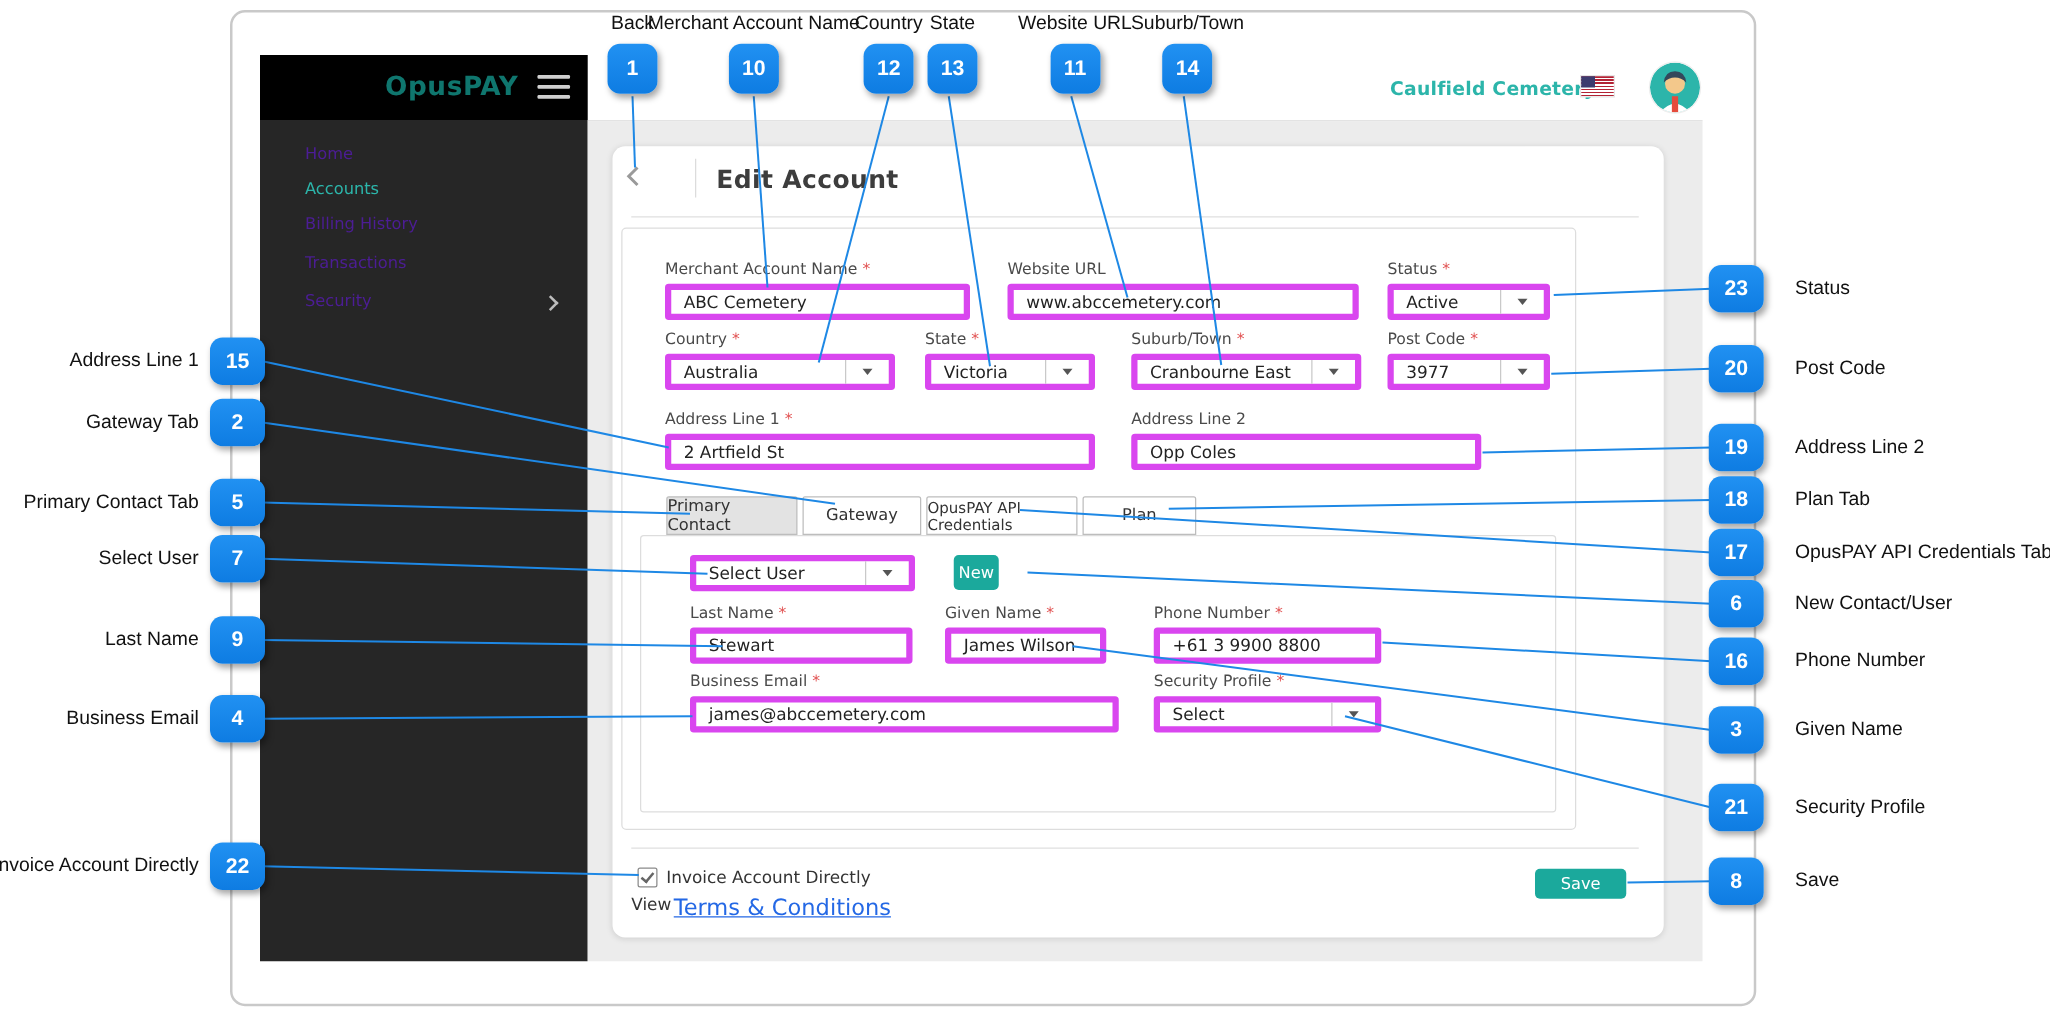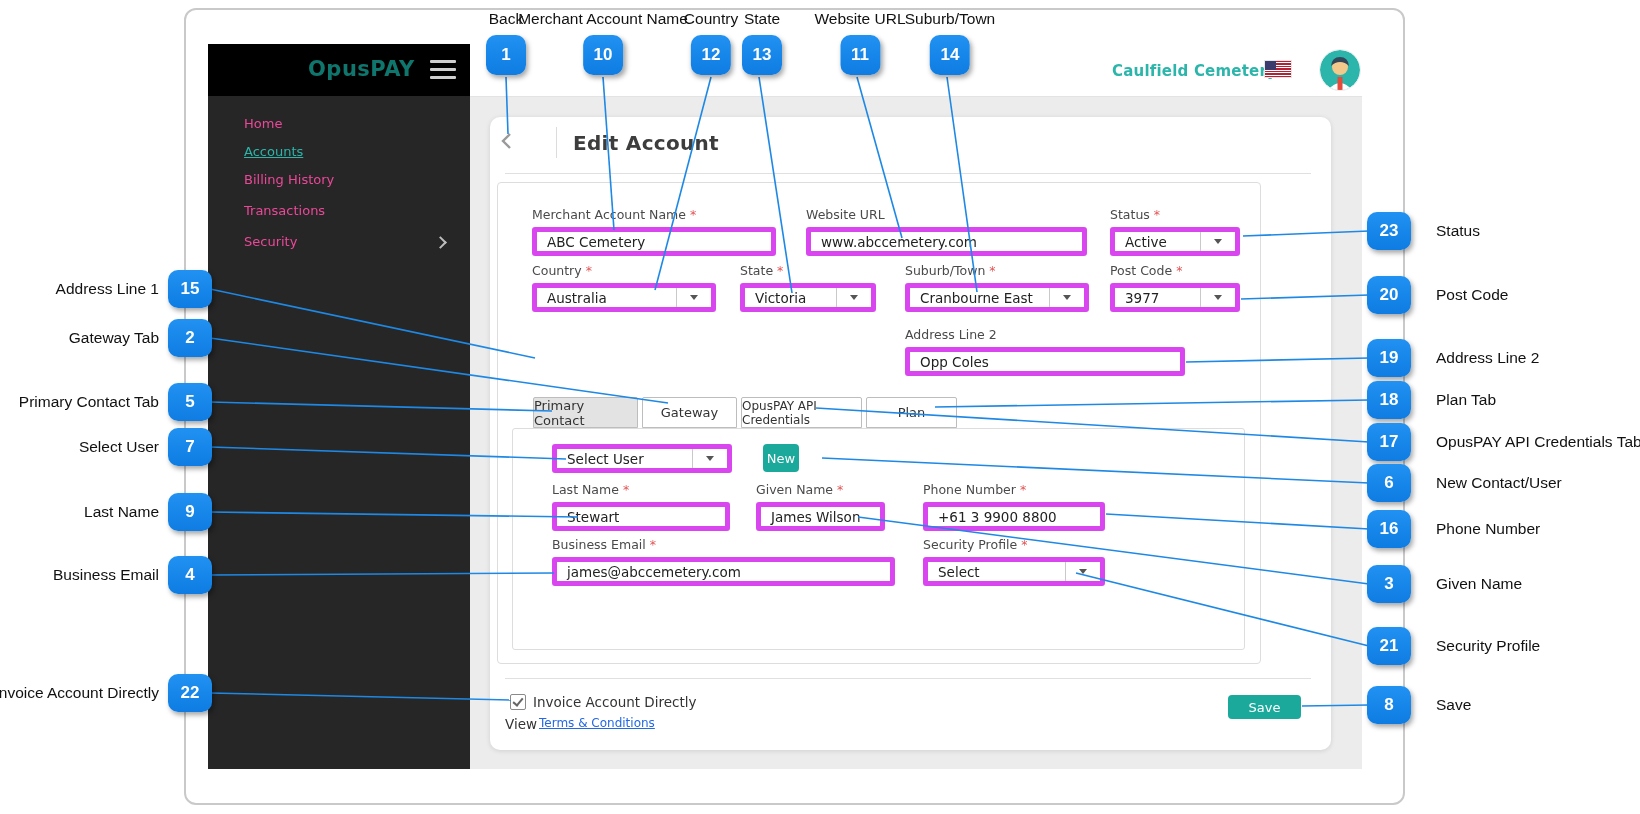--- a/index.html
+++ b/index.html
@@ -8,22 +8,22 @@
 
   
   #frame{left:184px;top:8px;width:1217px;height:793px;border:2px solid #c9c9c9;border-radius:12px;background:#fff;}
 
   
   #sidebar{left:208px;top:44px;width:262px;height:725px;background:#262626;}
   #logoblock{left:208px;top:44px;width:262px;height:52px;background:#000;}
   #brand{left:286px;top:57px;color:#0f766e;font-size:21px;font-weight:700;letter-spacing:.5px;margin-left:22px;}
   .hbar{width:26px;height:3px;background:#cfcfcf;margin-bottom:5px;border-radius:1px;}
   #hamburger{left:430px;top:60px;}
-  .nav-item{left:244px;width:200px;height:18px;color:#ec4899;font-size:13px;cursor:default;}
-  .nav-item.active{color:#2cb5aa;text-decoration:underline;}
+  .nav-item{left:244px;width:200px;height:18px;color:#4c1d95;font-size:13px;cursor:default;}
+  .nav-item.active{color:#2cb5aa;}
   .chev-right{width:7px;height:7px;border-right:2px solid #bdbdbd;border-top:2px solid #bdbdbd;transform:rotate(45deg);}
 
   #appheader{left:470px;top:44px;width:892px;height:52px;background:#fff;border-bottom:1px solid #e3e3e3;}
   #merchname{left:1112px;top:62px;color:#2cb5aa;font-size:15px;font-weight:700;letter-spacing:.2px;}
   #flag{left:1265px;top:61px;width:26px;height:16px;background:repeating-linear-gradient(180deg,#b22234 0 1.24px,#fff 1.24px 2.48px);box-shadow:0 0 0 1px #e6e6e6;}
   #flag .canton{position:absolute;left:0;top:0;width:11px;height:8.7px;background:#3c3b6e;}
   #avatar{left:1320px;top:50px;width:40px;height:40px;border-radius:50%;overflow:hidden;box-shadow:0 0 0 1px #eee;}
 
   #mainbg{left:470px;top:96px;width:892px;height:673px;background:#ececec;}
   #card{left:490px;top:117px;width:841px;height:633px;background:#fff;border-radius:10px;box-shadow:0 1px 5px rgba(0,0,0,.12);}
@@ -47,21 +47,21 @@
   .tab.active{background:#e3e3e3;}
   #tabpanel{left:512px;top:428px;width:731px;height:220px;border:1px solid #ddd;border-radius:3px;background:#fff;}
 
   .btn-teal{position:absolute;background:#1ba99c;color:#fff;border-radius:4px;display:flex;align-items:center;justify-content:center;font-size:13px;}
 
   #footdivider{left:505px;top:678px;width:806px;height:1px;background:#e0e0e0;}
   #checkbox{left:510px;top:694px;width:14px;height:14px;border:1px solid #8a8a8a;border-radius:2px;background:#fff;}
   #checkbox .mark{position:absolute;left:4px;top:1px;width:4px;height:8px;border-right:2px solid #666;border-bottom:2px solid #666;transform:rotate(40deg);}
   #cblabel{left:533px;top:694px;font-size:13.5px;color:#333;}
   #viewtxt{left:505px;top:716px;font-size:13.5px;color:#333;}
-  #termslink{left:539px;top:716px;font-size:12px;color:#2468e5;text-decoration:underline;cursor:pointer;}
+  #termslink{left:539px;top:716px;font-size:18px;color:#2468e5;text-decoration:underline;cursor:pointer;}
 
   
   .badge{width:44px;height:38px;border-radius:10px;background:linear-gradient(180deg,#2191f2,#0e7ce2);box-shadow:2px 3px 5px rgba(0,0,0,.35);color:#fff;font-weight:700;font-size:17px;display:flex;align-items:center;justify-content:center;font-family:"Liberation Sans",sans-serif;flex:0 0 auto;}
   .co-label{font-family:"Liberation Sans",sans-serif;font-size:15.5px;color:#111;white-space:nowrap;}
   .co-left{position:absolute;right:1428px;display:flex;align-items:center;gap:9px;}
   .co-right{position:absolute;left:1367px;display:flex;align-items:center;gap:25px;}
   .co-top{position:absolute;display:flex;flex-direction:column;align-items:center;transform:translateX(-50%);}
   .co-top .co-label{margin-bottom:7px;}
   .co-top .badge{width:40px;height:40px;}
   #lines{left:0;top:0;width:1640px;height:814px;pointer-events:none;}
@@ -170,20 +170,26 @@
   <div class="field" style="left:1110px;top:263px;width:130px">
     <div class="flabel"><span>Post Code</span><span class="req">*</span></div>
     <div class="fbox">
         <span class="fval">3977</span>
       <div class="ddcell">
           <div class="dd-arrow"></div>
         </div>
       </div>
   </div>
 
+  <div class="field" style="left:532px;top:327px;width:344px">
+    <div class="flabel"><span>Address Line 1</span><span class="req">*</span></div>
+    <div class="fbox">
+        <span class="fval">2 Artfield St</span>
+      </div>
+  </div>
   <div class="field" style="left:905px;top:327px;width:280px">
     <div class="flabel"><span>Address Line 2</span></div>
     <div class="fbox">
         <span class="fval">Opp Coles</span>
       </div>
   </div>
 
   <div class="tab active" style="left:533px;width:105px">Primary Contact</div>
   <div class="tab" style="left:642px;width:95px">Gateway</div>
   <div class="tab" style="left:741px;width:121px;font-size:12px">OpusPAY API Credentials</div>

